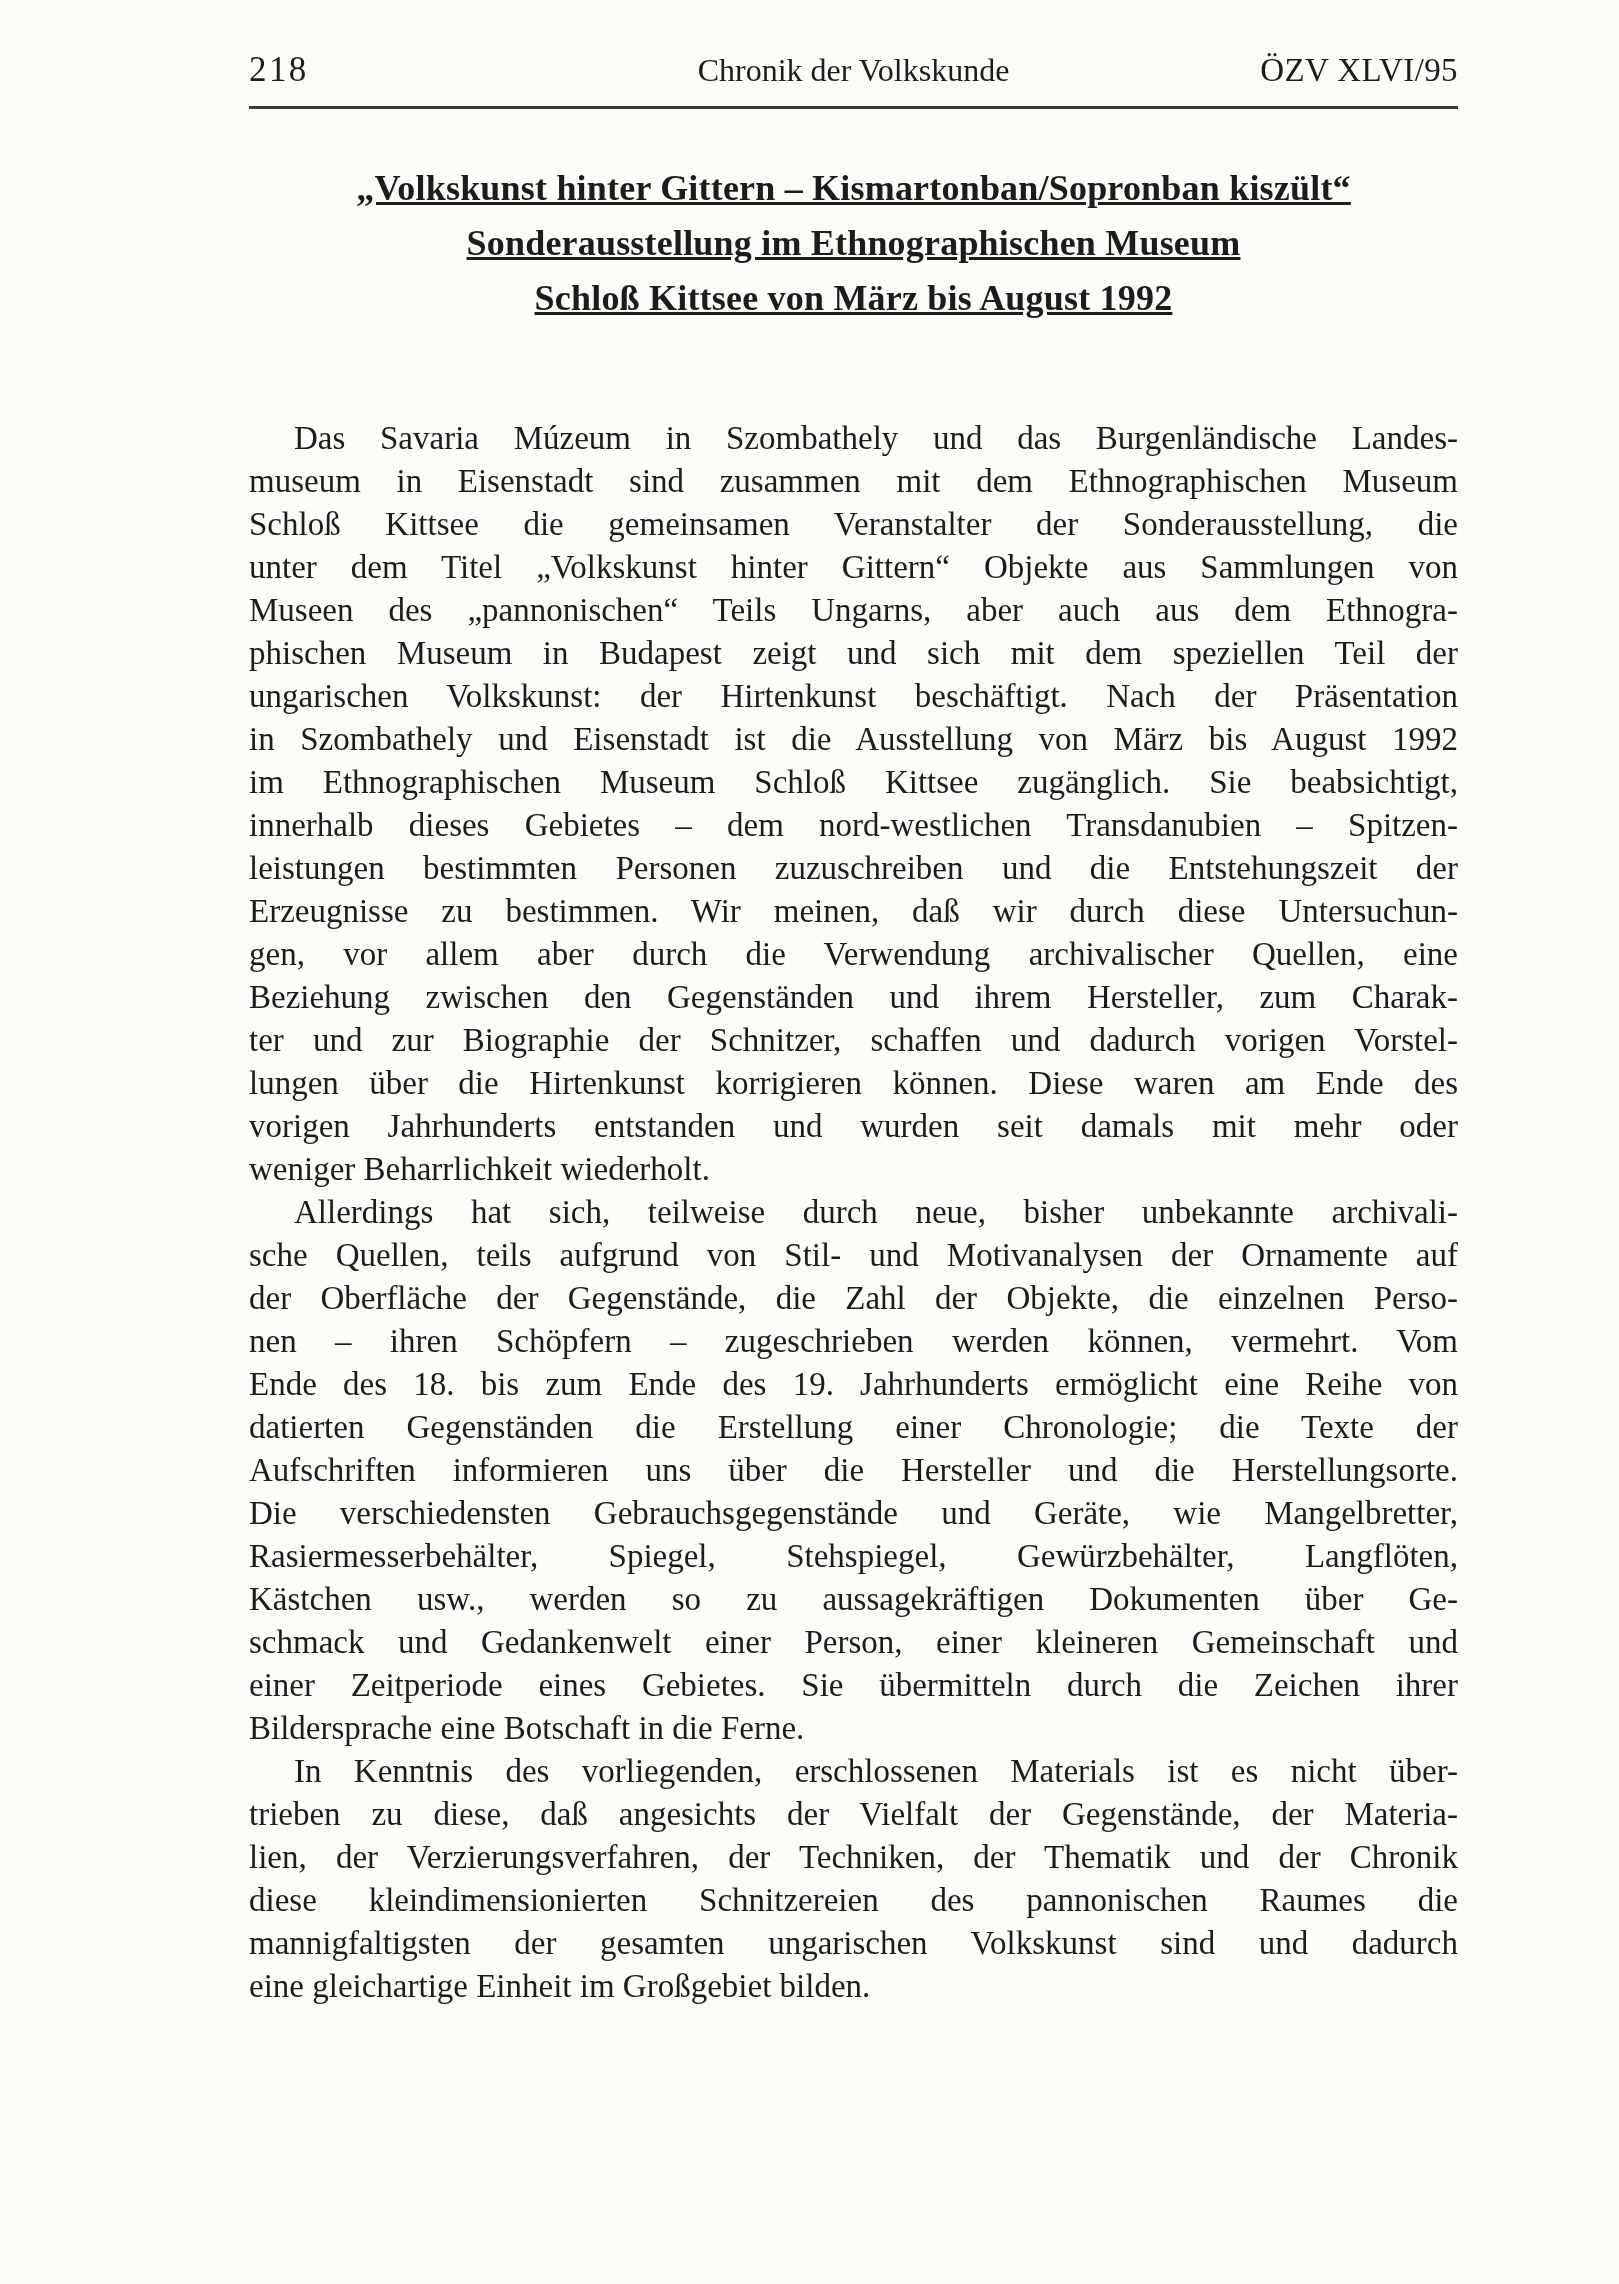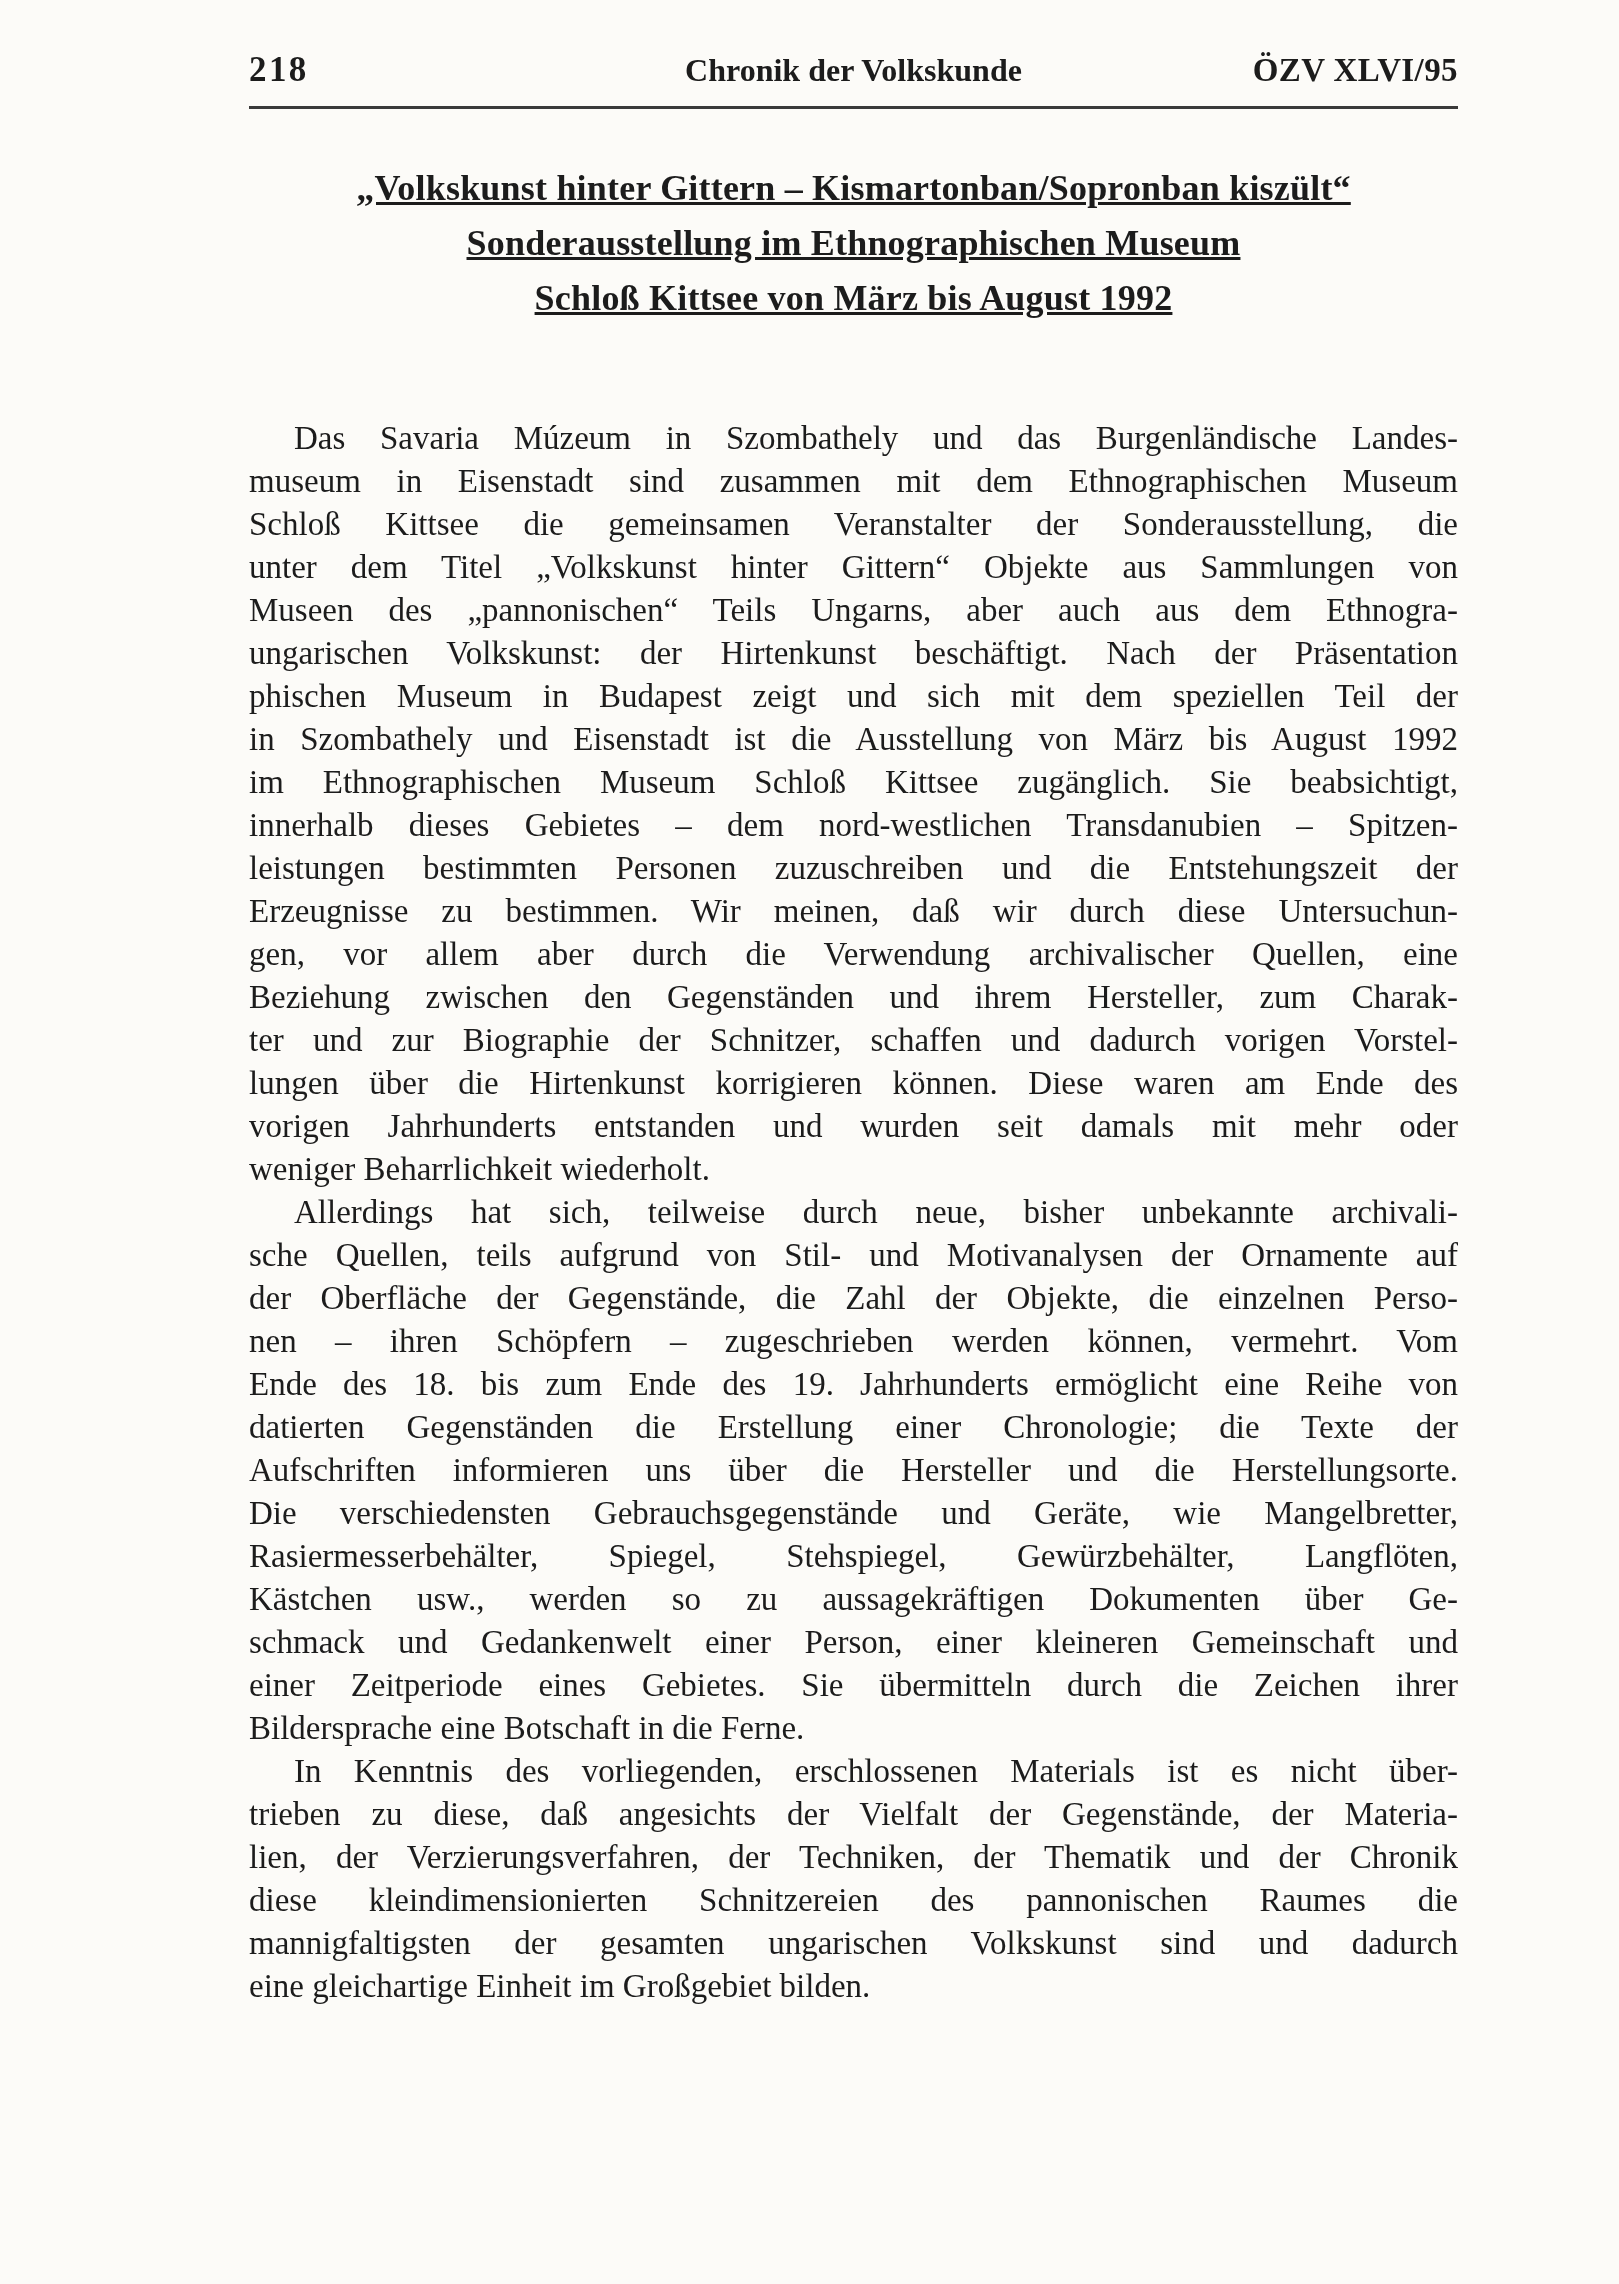--- a/index.html
+++ b/index.html
@@ -25,21 +25,20 @@
 
   
   .header {
     display: grid;
     grid-template-columns: 1fr auto 1fr;
     align-items: baseline;
     font-size: 33px;
     line-height: 39px;
     padding-bottom: 16px;
     border-bottom: 3.2px solid var(--rule, #3a3a3a);
-    font-weight: bold;
   }
   .page-number {
     justify-self: start;
     letter-spacing: 2.4px;
     font-size: 35px;
   }
   .running-title {
     justify-self: center;
     font-size: 32px;
   }
@@ -91,22 +90,22 @@
     <div class="title-line">Schloß Kittsee von März bis August 1992</div>
   </div>
 
   <div class="body-text">
       <div class="paragraph">
         <div class="line first">Das Savaria Múzeum in Szombathely und das Burgenländische Landes-</div>
         <div class="line">museum in Eisenstadt sind zusammen mit dem Ethnographischen Museum</div>
         <div class="line">Schloß Kittsee die gemeinsamen Veranstalter der Sonderausstellung, die</div>
         <div class="line">unter dem Titel „Volkskunst hinter Gittern“ Objekte aus Sammlungen von</div>
         <div class="line">Museen des „pannonischen“ Teils Ungarns, aber auch aus dem Ethnogra-</div>
+        <div class="line">phischen Museum in Budapest zeigt und sich mit dem speziellen Teil der</div>
         <div class="line">ungarischen Volkskunst: der Hirtenkunst beschäftigt. Nach der Präsentation</div>
-        <div class="line">phischen Museum in Budapest zeigt und sich mit dem speziellen Teil der</div>
         <div class="line">in Szombathely und Eisenstadt ist die Ausstellung von März bis August 1992</div>
         <div class="line">im Ethnographischen Museum Schloß Kittsee zugänglich. Sie beabsichtigt,</div>
         <div class="line">innerhalb dieses Gebietes – dem nord-westlichen Transdanubien – Spitzen-</div>
         <div class="line">leistungen bestimmten Personen zuzuschreiben und die Entstehungszeit der</div>
         <div class="line">Erzeugnisse zu bestimmen. Wir meinen, daß wir durch diese Untersuchun-</div>
         <div class="line">gen, vor allem aber durch die Verwendung archivalischer Quellen, eine</div>
         <div class="line">Beziehung zwischen den Gegenständen und ihrem Hersteller, zum Charak-</div>
         <div class="line">ter und zur Biographie der Schnitzer, schaffen und dadurch vorigen Vorstel-</div>
         <div class="line">lungen über die Hirtenkunst korrigieren können. Diese waren am Ende des</div>
         <div class="line">vorigen Jahrhunderts entstanden und wurden seit damals mit mehr oder</div>

